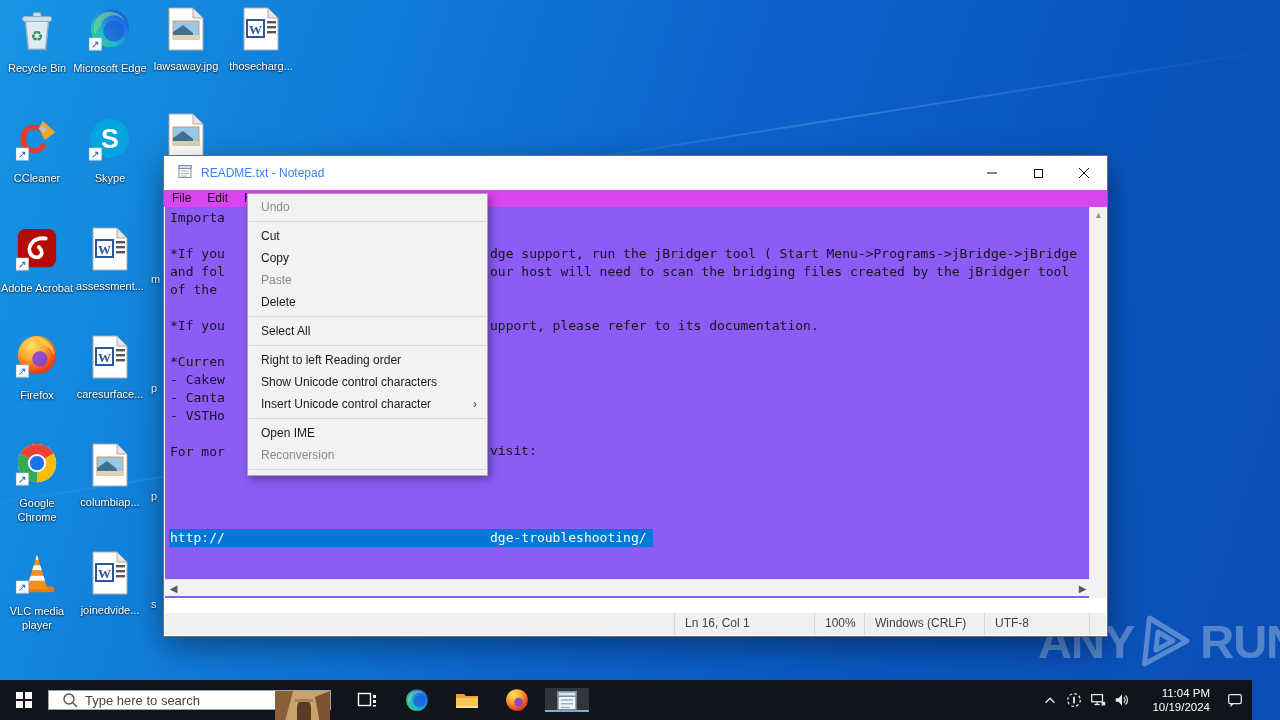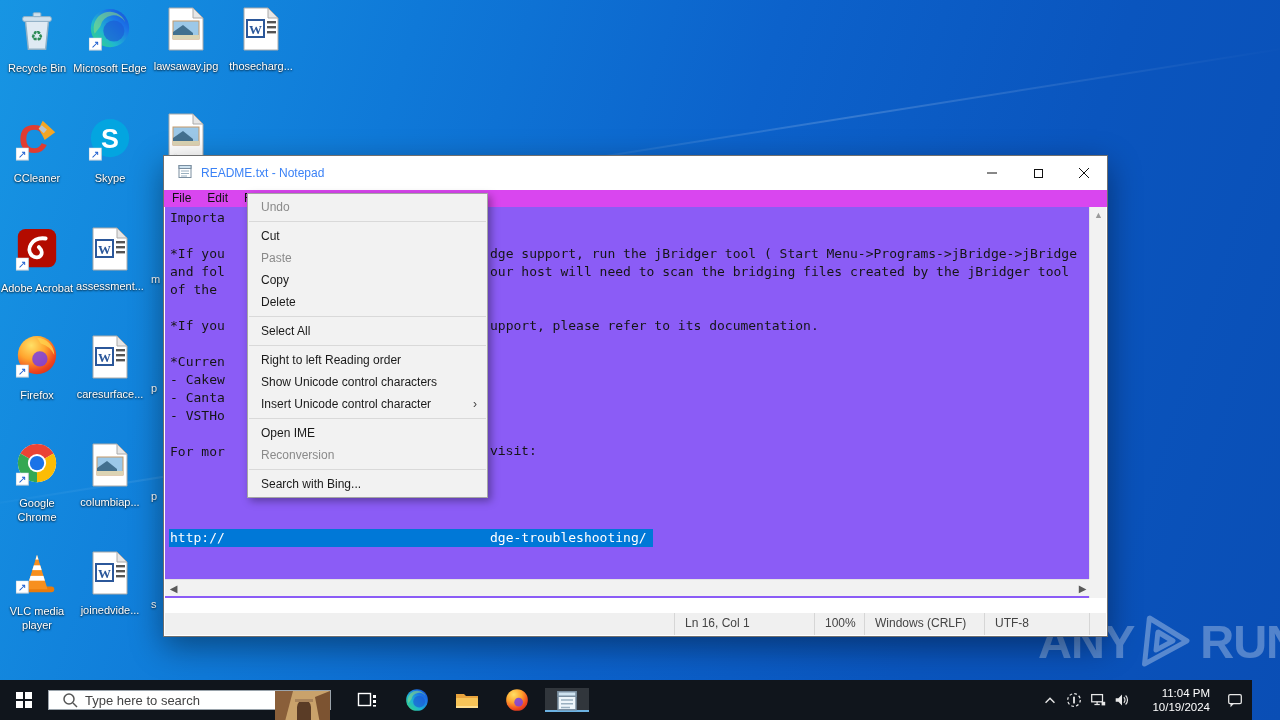--- a/index.html
+++ b/index.html
@@ -412,37 +412,36 @@
       <div class="cell c-eol">Windows (CRLF)</div>
       <div class="cell c-enc">UTF-8</div>
       <div class="cell c-end"></div>
     </div>
   </div>
 
   <div id="ctxmenu">
     <div class="mi disabled">Undo</div>
     <div class="msep"></div>
     <div class="mi">Cut</div>
+    <div class="mi">Copy</div>
     <div class="mi disabled">Paste</div>
-    <div class="mi">Copy</div>
     <div class="mi">Delete</div>
     <div class="msep"></div>
     <div class="mi">Select All</div>
     <div class="msep"></div>
     <div class="mi">Right to left Reading order</div>
     <div class="mi">Show Unicode control characters</div>
     <div class="mi">
       <span>Insert Unicode control character</span>
       <span class="subarrow">›</span>
     </div>
     <div class="msep"></div>
     <div class="mi">Open IME</div>
     <div class="mi disabled">Reconversion</div>
     <div class="msep"></div>
-    <div class="mi">Search with Bing...</div>
   </div>
 
   <div id="taskbar">
     <div class="startbtn">
       <span class="winlogo">
           <div></div>
           <div></div>
           <div></div>
           <div></div>
         </span>

